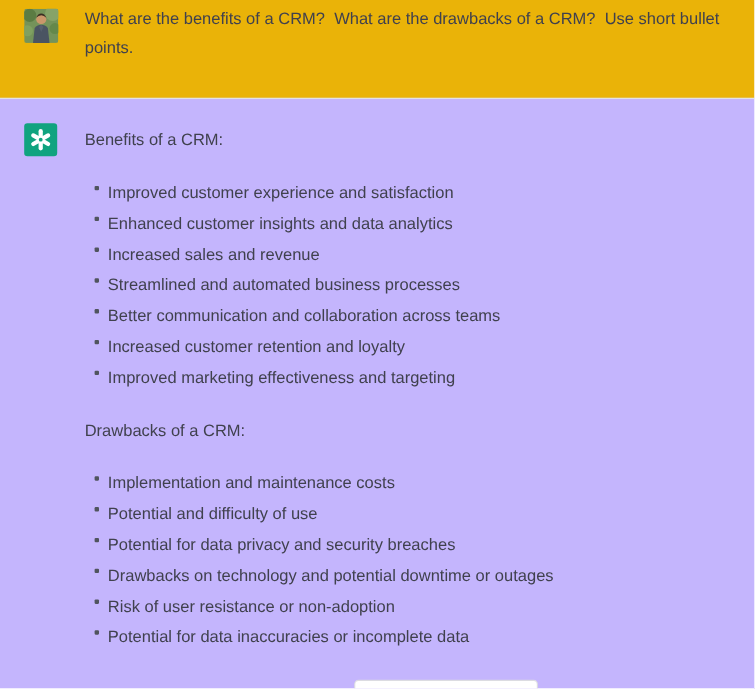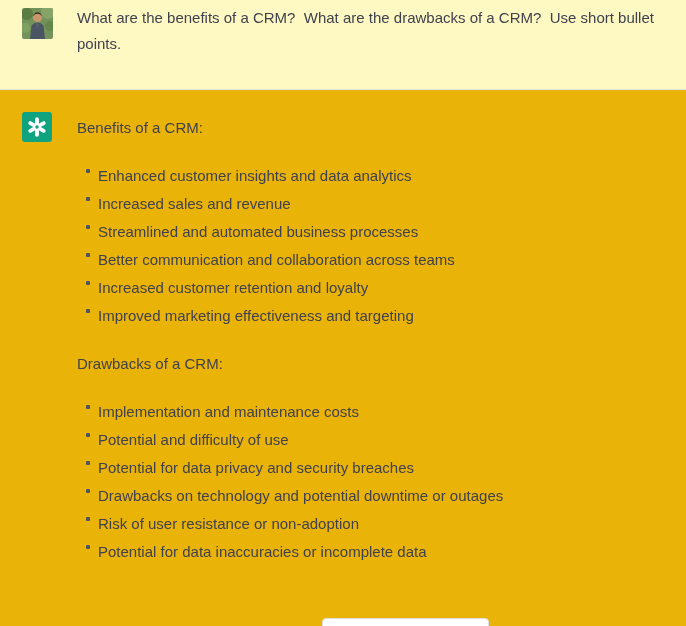--- a/index.html
+++ b/index.html
@@ -13,27 +13,27 @@
     overflow: hidden;
     background: #fff;
   }
 
   .msg-row {
     display: flex;
     align-items: flex-start;
   }
 
   .msg-row.user {
-    background: #fef9c3;
+    background: #eab308;
     padding: 8px 24px 0 22px;
     height: 89px;
   }
 
   .msg-row.assistant {
-    background: #eab308;
+    background: #c4b5fd;
     border-top: 1px solid #e2e2e4;
     padding: 22px 24px 0 22px;
     height: 537px;
   }
 
   .avatar-col { flex: 0 0 31px; }
 
   .user-avatar {
     width: 31px; height: 31px;
     border-radius: 2px;
@@ -144,20 +144,21 @@
             <circle cx="0" cy="0" r="1.9" fill="#10a37f"></circle>
           </g>
         </svg>
       </div>
     </div>
     <div class="content-col">
 
       <p class="heading">Benefits of a CRM:</p>
 
       <ul class="bullets">
+        <li>Improved customer experience and satisfaction</li>
         <li>Enhanced customer insights and data analytics</li>
         <li>Increased sales and revenue</li>
         <li>Streamlined and automated business processes</li>
         <li>Better communication and collaboration across teams</li>
         <li>Increased customer retention and loyalty</li>
         <li>Improved marketing effectiveness and targeting</li>
       </ul>
 
       <p class="heading">Drawbacks of a CRM:</p>
 

